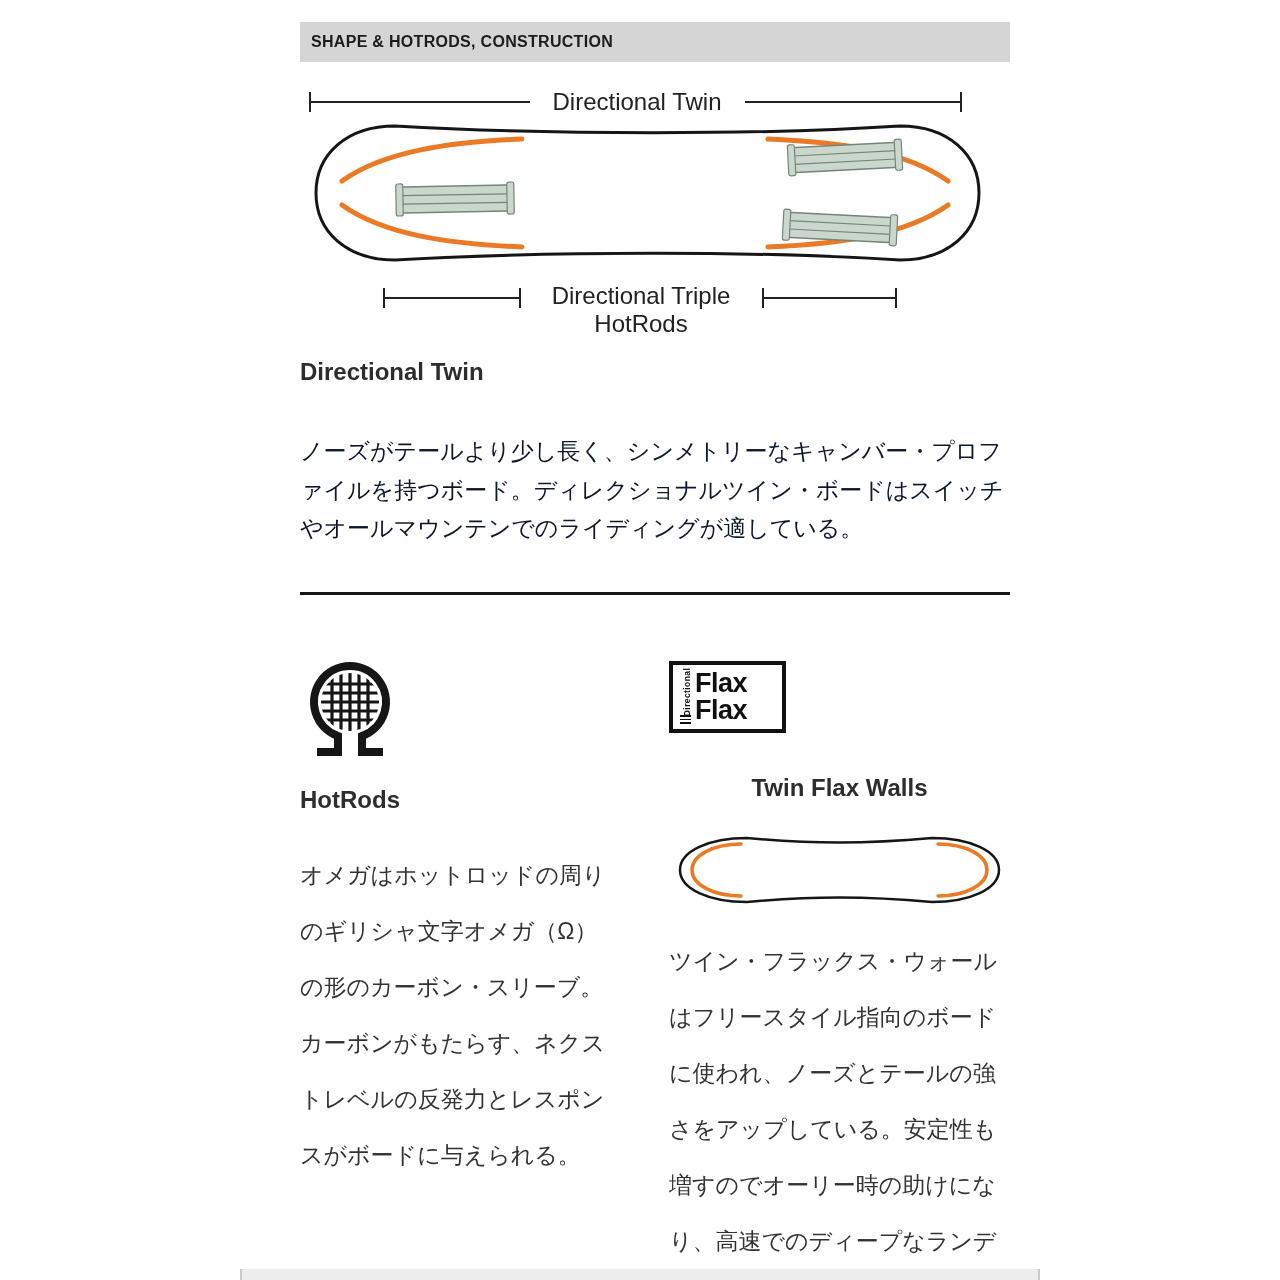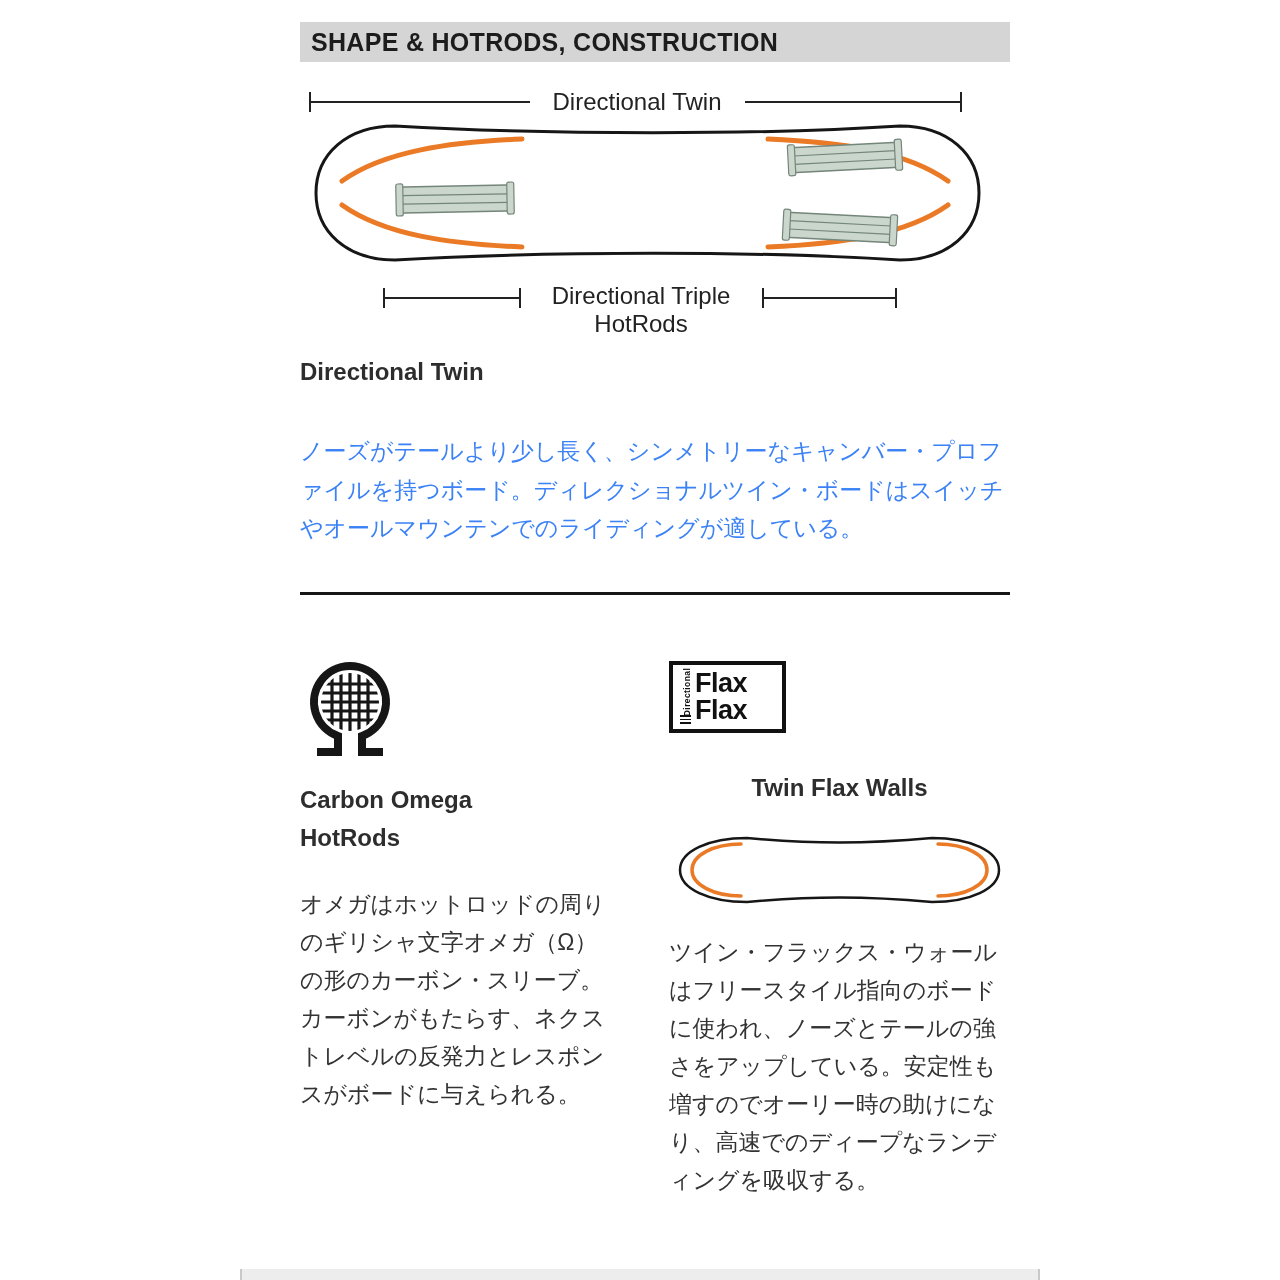--- a/index.html
+++ b/index.html
@@ -2,38 +2,38 @@
 <html><head>
 <meta charset="utf-8">
 <style>
   * { margin: 0; padding: 0; box-sizing: border-box; }
   html, body { width: 1280px; height: 1280px; background: #ffffff;
     font-family: "Liberation Sans", "DejaVu Sans", sans-serif; color: #333; }
   .page { position: relative; width: 1280px; height: 1280px; overflow: hidden; background: #fff; }
   .content { position: absolute; left: 300px; top: 22px; width: 710px; }
 
   .section-header { background: #d5d5d5; height: 40px; line-height: 40px; padding-left: 11px;
-    font-weight: bold; font-size: 25px; color: #1c1c1c; letter-spacing: 0.3px; }
+    font-weight: bold; font-size: 16px; color: #1c1c1c; letter-spacing: 0.3px; }
 
   .board-diagram { margin-top: 26px; display: block; }
   svg text { font-family: "Liberation Sans", "DejaVu Sans", sans-serif; }
 
   .section-heading { font-size: 24px; font-weight: bold; color: #2d2d2d; margin-top: 15px; }
-  .jp-body { font-size: 23px; line-height: 38.5px; color: #3b82f6; margin-top: 46px; text-align: left; }
+  .jp-body { font-size: 23px; line-height: 38.5px; color: #0f172a; margin-top: 46px; text-align: left; }
 
   .divider { border: none; border-top: 3px solid #161616; margin-top: 44px; }
 
   .columns { display: flex; margin-top: 60px; }
   .col-left  { width: 318px; margin-right: 51px; }
   .col-right { width: 341px; }
 
   .omega-icon { display: block; }
   .col-heading { font-size: 24px; font-weight: bold; color: #2d2d2d; margin-top: 20px; line-height: 38px; }
   .col-heading span { display: block; }
-  .col-body { font-size: 23px; line-height: 38px; color: #333; margin-top: 28px; }
+  .col-body { font-size: 23px; line-height: 56px; color: #333; margin-top: 28px; }
 
   .flax-logo { width: 117px; height: 72px; border: 4px solid #111; display: flex;
     align-items: stretch; padding: 3px 5px; margin-top: 6px; background: #fff; }
   .flax-logo-side { width: 17px; position: relative; }
   .flax-vertical-text { position: absolute; top: 42%; left: 50%;
     transform: translate(-50%, -50%) rotate(-90deg); white-space: nowrap;
     font-size: 8.5px; font-weight: bold; color: #111; letter-spacing: 0.4px; }
   .flax-side-stripes { position: absolute; bottom: 2px; left: 2px; width: 11px; height: 9px;
     background: repeating-linear-gradient(#111 0 1.5px, transparent 1.5px 3.5px); }
   .flax-logo-main { flex: 1; display: flex; flex-direction: column; justify-content: center;
@@ -136,21 +136,20 @@
             <line x1="18" y1="29" x2="82" y2="29"></line>
             <line x1="18" y1="38" x2="82" y2="38"></line>
             <line x1="18" y1="47" x2="82" y2="47"></line>
             <line x1="18" y1="56" x2="82" y2="56"></line>
             <line x1="18" y1="65" x2="82" y2="65"></line>
           </g>
           <path d="M 17,97 L 38,97 L 38,81 A 36 36 0 1 1 62,81 L 62,97 L 83,97" fill="none" stroke="#161616" stroke-width="8"></path>
         </svg>
 
         <h3 class="col-heading">
-          <span>Carbon Omega</span>
           <span>HotRods</span>
         </h3>
 
         <p class="col-body">オメガはホットロッドの周りのギリシャ文字オメガ（Ω）の形のカーボン・スリーブ。カーボンがもたらす、ネクストレベルの反発力とレスポンスがボードに与えられる。</p>
       </div>
 
       <div class="col-right">
         <div class="flax-logo">
           <div class="flax-logo-side">
             <span class="flax-vertical-text">Directional</span>

